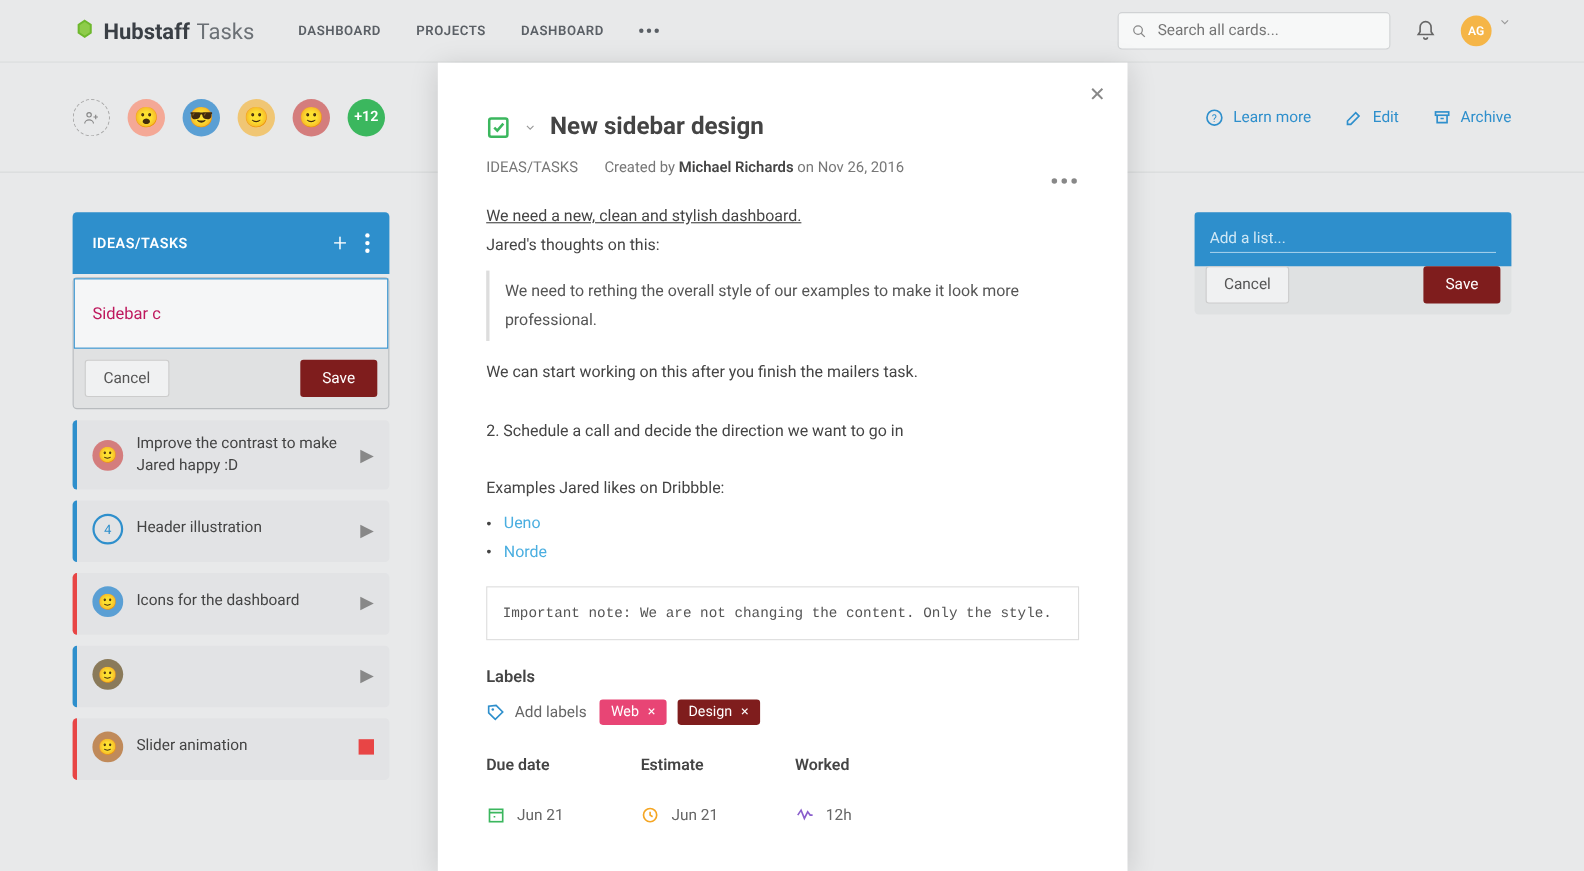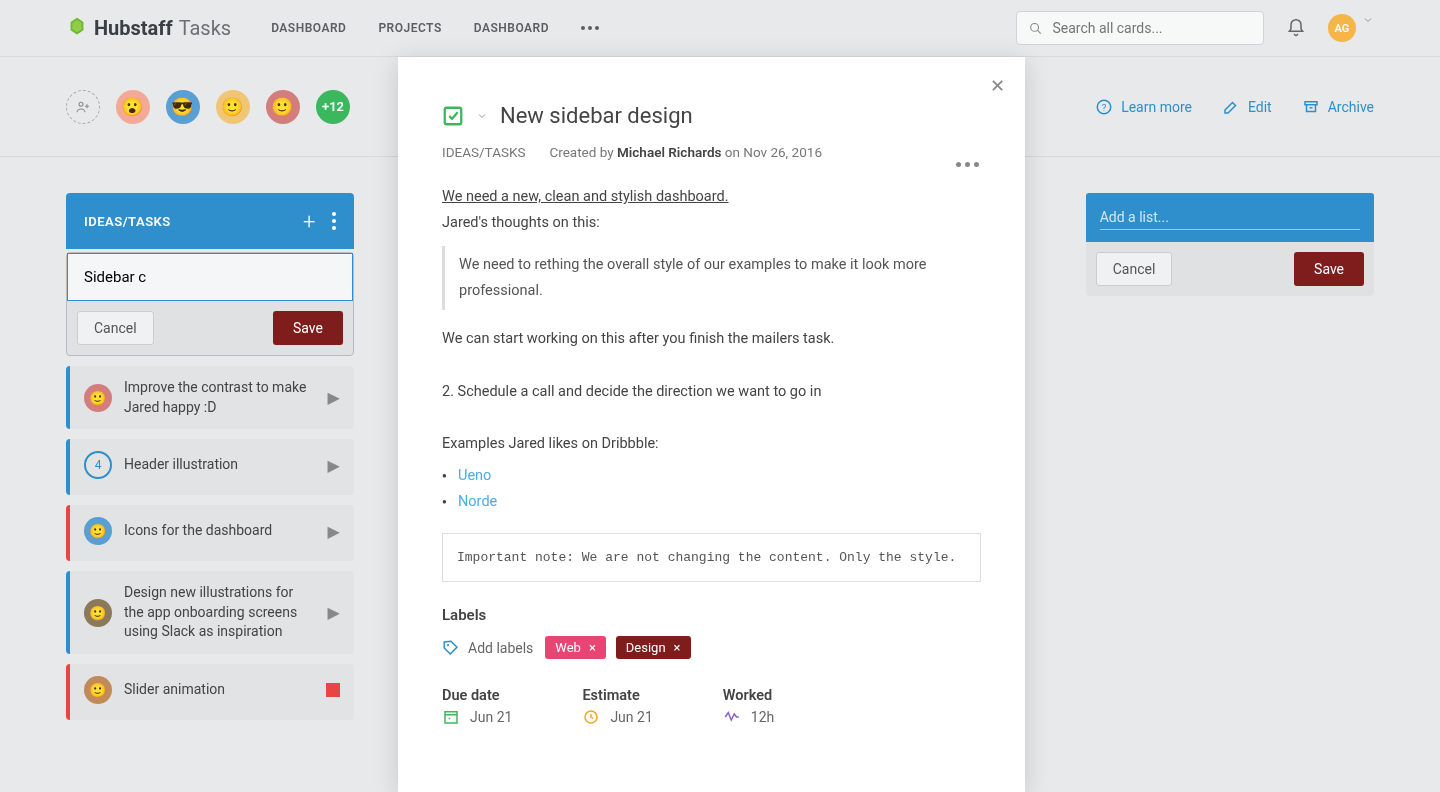--- a/index.html
+++ b/index.html
@@ -32,70 +32,70 @@
 
 .board { padding:36px 66px; display:flex; gap:60px; align-items:flex-start; }
 .column { width:295px; }
 .col-header { height:56px; background:#2e8fcc; color:#fff; border-radius:4px 4px 0 0; display:flex; align-items:center; padding:0 18px; font-size:13px; font-weight:600; letter-spacing:0.5px; }
 .col-header-icons { margin-left:auto; display:flex; gap:16px; align-items:center; }
 .plus-icon { font-size:22px; cursor:pointer; font-weight:300; }
 .dots-v { display:flex; flex-direction:column; gap:3px; cursor:pointer; }
 .dots-v span { width:4px; height:4px; background:#fff; border-radius:50%; }
 
 .new-card-box { background:#e0e1e2; border:1px solid #b8bbbe; border-radius:4px; padding:0; margin-top:3px; }
-.new-card-input { width:100%; height:48px; border:1px solid #2e8fcc; background:#f5f6f7; padding:0 16px; font-size:15px; color:#000000; outline:none; }
+.new-card-input { width:100%; height:64px; border:1px solid #2e8fcc; background:#f5f6f7; padding:0 16px; font-size:15px; color:#be185d; outline:none; }
 .new-card-btns { display:flex; justify-content:space-between; padding:10px 10px; }
 .btn-cancel { background:#f0f1f2; border:1px solid #ccc; color:#555; padding:8px 16px; border-radius:3px; font-size:14px; cursor:pointer; }
 .btn-save { background:#7f1d1d; border:none; color:#fff; padding:8px 20px; border-radius:3px; font-size:14px; cursor:pointer; }
 
 .card { background:#e2e3e5; border-radius:4px; margin-top:10px; display:flex; align-items:flex-start; position:relative; cursor:pointer; min-height:56px; }
 .card-stripe { width:4px; align-self:stretch; border-radius:4px 0 0 4px; }
 .stripe-blue{background:#2e8fcc;} .stripe-red{background:#e84545;}
 .card-body { display:flex; align-items:center; gap:12px; padding:12px 14px; flex:1; }
 .card-av { width:28px; height:28px; border-radius:50%; background:#ccc; flex-shrink:0; display:flex; align-items:center; justify-content:center; font-size:14px; }
 .cav1{background:#d47d7d;} .cav2{background:#5a9fd4;} .cav3{background:#8a7a5a;} .cav4{background:#c08a5a;}
 .card-badge { width:28px; height:28px; border-radius:50%; border:2px solid #2e8fcc; color:#2e8fcc; font-size:12px; display:flex; align-items:center; justify-content:center; flex-shrink:0; }
 .card-text { font-size:14px; color:#444; line-height:1.4; flex:1; }
 .card-arrow { color:#888; margin-left:auto; }
 .card-sq { width:14px; height:14px; background:#e84545; margin-left:auto; }
 
 .addlist-box { width:295px; background:#dfe1e2; border-radius:4px; padding:10px; }
-.addlist-input-wrap { background:#2e8fcc; border-radius:3px 3px 0 0; padding:12px 14px; margin:-10px -10px 10px -10px; }
+.addlist-input-wrap { background:#2e8fcc; border-radius:3px 3px 0 0; padding:12px 14px; margin:-10px -10px 0 -10px; }
 .addlist-input { width:100%; background:none; border:none; border-bottom:1px solid #9ecdea; color:#fff; font-size:14px; padding:4px 0; outline:none; }
 .addlist-input::placeholder { color:#d0e8f5; }
 .addlist-btns { display:flex; justify-content:space-between; }
 
 
 .modal { position:absolute; left:398px; top:57px; width:627px; background:#fff; box-shadow:0 4px 24px rgba(0,0,0,0.15); height:735px; overflow:hidden; }
 .modal-close { position:absolute; right:20px; top:18px; color:#888; cursor:pointer; font-size:18px; }
 .modal-dots { position:absolute; right:46px; top:105px; cursor:pointer; display:flex; gap:4px; }
 .modal-dots span { width:5px; height:5px; background:#888; border-radius:50%; }
 .modal-body { padding:46px 44px 30px 44px; }
 .modal-title-row { display:flex; align-items:center; gap:12px; margin-bottom:16px; }
 .check-icon { color:#3bb75e; }
-.modal-title { font-size:22px; font-weight:400; color:#444; }
+.modal-title { font-size:22px; font-weight:700; color:#444; }
 .modal-meta { display:flex; gap:24px; font-size:13.5px; color:#777; margin-bottom:24px; }
 .meta-author { color:#444; font-weight:600; }
 .desc { font-size:14.5px; color:#444; line-height:1.8; }
 .desc .underline { text-decoration:underline; }
 .desc .quote { border-left:3px solid #ddd; padding:6px 0 6px 14px; margin:10px 0 16px 0; color:#555; }
 .desc a { color:#4aaee0; text-decoration:none; }
 .desc .bullets { margin:6px 0; }
 .desc .bullets li { list-style:none; position:relative; padding-left:16px; }
 .desc .bullets li::before { content:"●"; position:absolute; left:0; font-size:8px; top:6px; color:#444; }
 .code-note { border:1px solid #ddd; padding:12px 14px; font-family:"Courier New",monospace; font-size:13px; color:#555; margin:18px 0 24px 0; }
 .section-label { font-size:15px; font-weight:600; color:#444; margin-bottom:12px; }
 .labels-row { display:flex; align-items:center; gap:12px; margin-bottom:28px; }
 .add-labels { display:flex; align-items:center; gap:8px; color:#666; font-size:14px; cursor:pointer; }
 .tag { padding:4px 10px; border-radius:3px; color:#fff; font-size:13px; display:flex; align-items:center; gap:8px; }
 .tag-web { background:#e84575; }
 .tag-design { background:#7f1d1d; }
 .tag .x { cursor:pointer; }
 .meta-row { display:flex; gap:70px; }
-.meta-block .lbl { font-size:14.5px; font-weight:600; color:#444; margin-bottom:4px; }
+.meta-block .lbl { font-size:14.5px; font-weight:600; color:#444; margin-bottom:28px; }
 .meta-block .val { display:flex; align-items:center; gap:10px; font-size:14px; color:#666; }
 .ico-green{color:#3bb75e;} .ico-orange{color:#f5a623;} .ico-purple{color:#8a5ecc;}
 </style>
 </head>
 <body>
 
 <div class="header">
   <div class="logo">
     <svg viewBox="0 0 24 24" fill="none">
         <path d="M12 2 L18 6 L18 14 L12 18 L6 14 L6 6 Z" stroke="#6eb82e" stroke-width="2" fill="#8ecc4a"></path>
@@ -215,21 +215,20 @@
           <div class="card-body">
             <div class="card-av cav2">🙂</div>
             <div class="card-text">Icons for the dashboard</div>
             <div class="card-arrow">▶</div>
           </div>
         </div>
         <div class="card">
           <div class="card-stripe stripe-blue"></div>
           <div class="card-body">
             <div class="card-av cav3">🙂</div>
-            <div class="card-text">Design new illustrations for the app onboarding screens using Slack as inspiration</div>
             <div class="card-arrow">▶</div>
           </div>
         </div>
         <div class="card">
           <div class="card-stripe stripe-red"></div>
           <div class="card-body">
             <div class="card-av cav4">🙂</div>
             <div class="card-text">Slider animation</div>
             <div class="card-sq"></div>
           </div>

